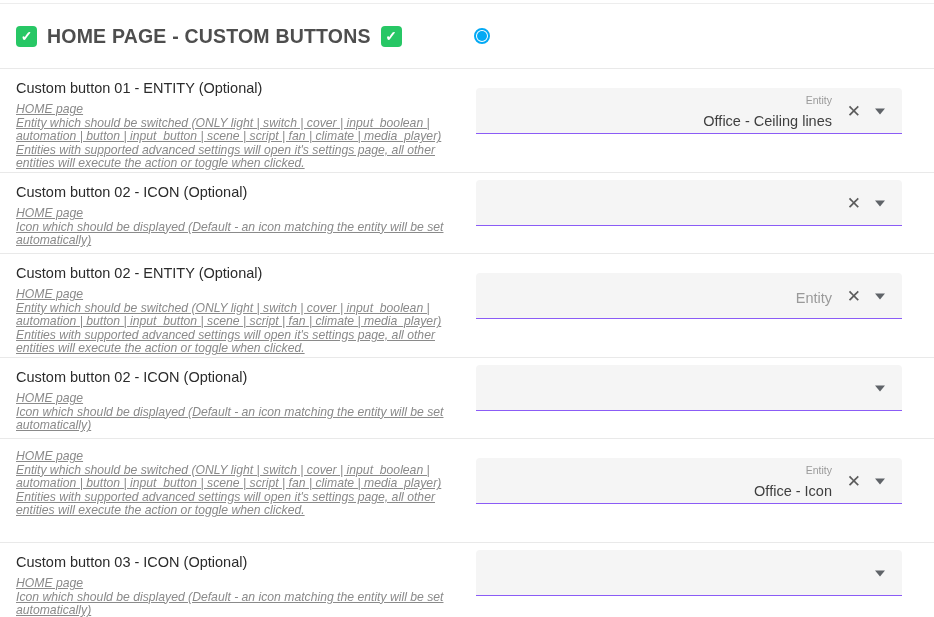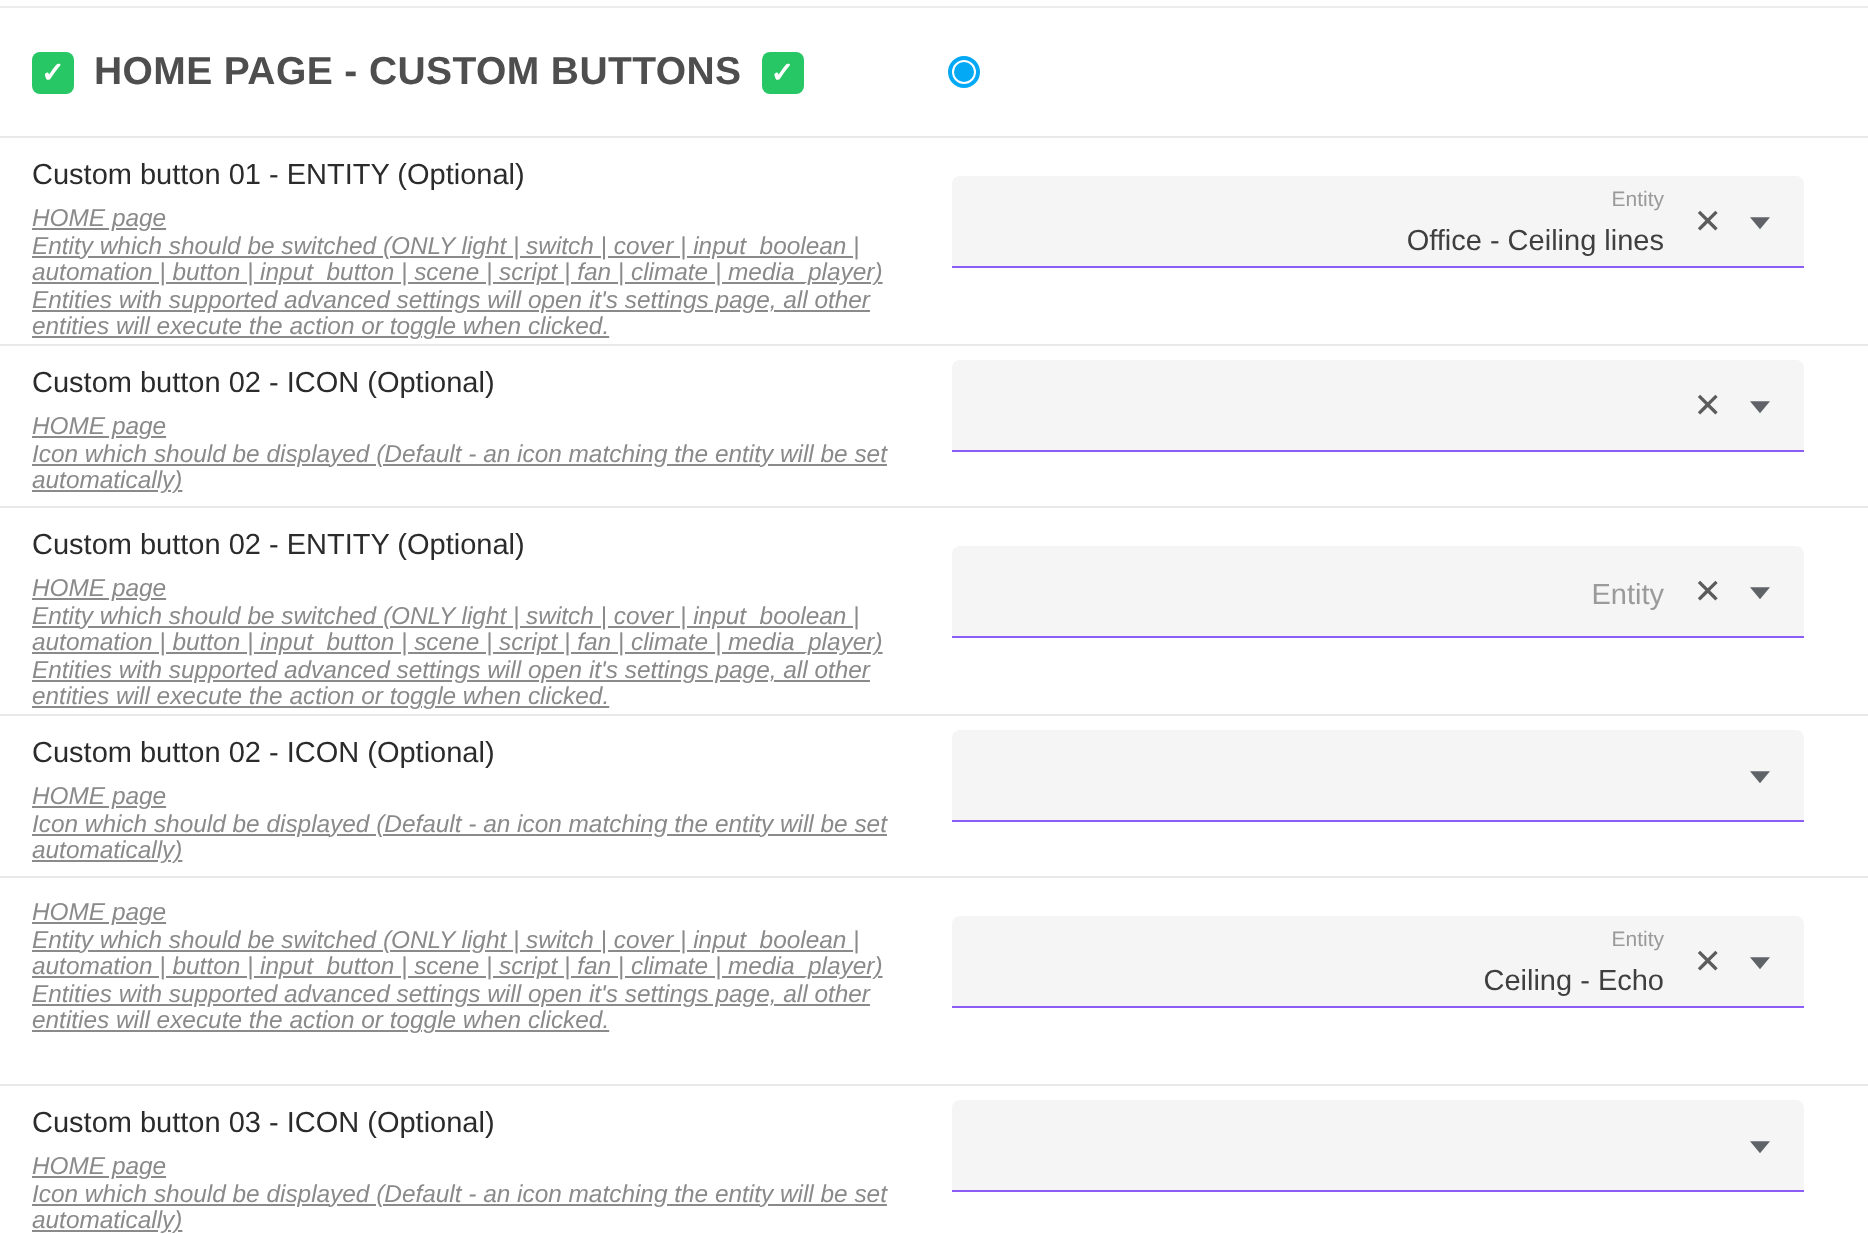--- a/index.html
+++ b/index.html
@@ -132,21 +132,21 @@
   <div class="left">
     <div class="desc">
       <span class="dline">HOME page</span>
       <span class="dline">Entity which should be switched (ONLY light | switch | cover | input_boolean | automation | button | input_button | scene | script | fan | climate | media_player)</span>
       <span class="dline">Entities with supported advanced settings will open it's settings page, all other entities will execute the action or toggle when clicked.</span>
     </div>
   </div>
   <div class="right">
     <div class="field">
       <div class="flabel">Entity</div>
-      <div class="fvalue">Ceiling - Echo</div>
+      <div class="fvalue">Office - Icon</div>
       <span class="clear">✕</span>
       <span class="arrow"></span>
     </div>
   </div>
 </div>
 
 <div class="section icon">
   <div class="left">
     <div class="heading">Custom button 03 - ICON (Optional)</div>
     <div class="desc">

